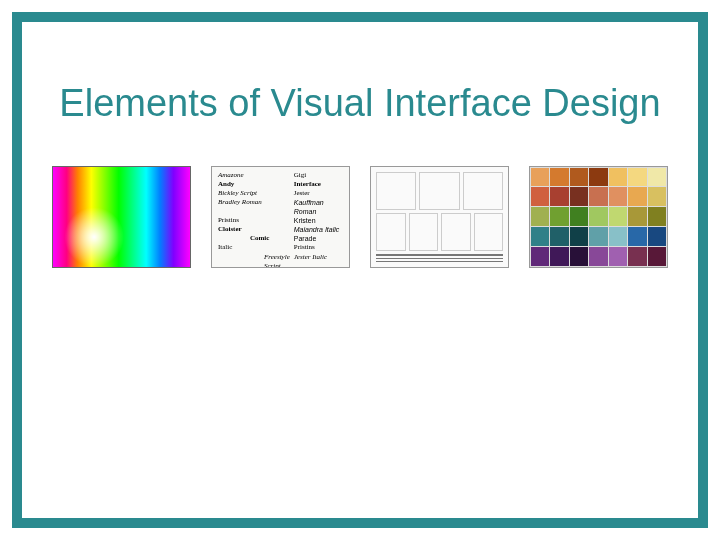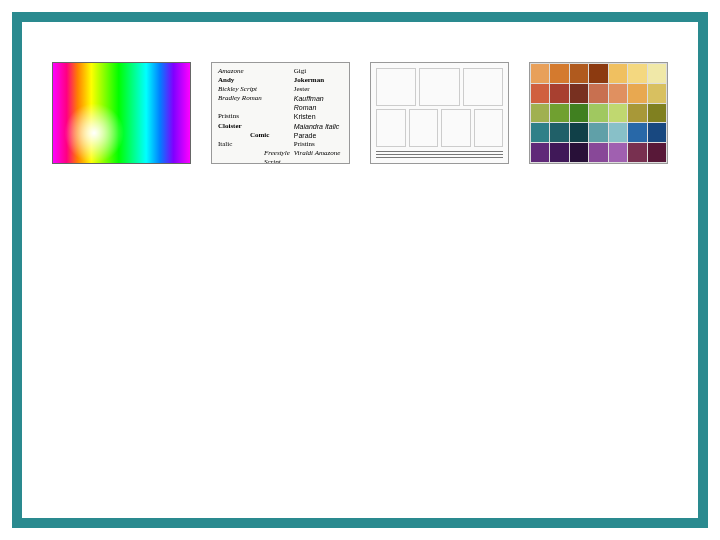--- a/index.html
+++ b/index.html
@@ -138,44 +138,45 @@
     }
     .tile {
       width: 100%;
       height: 100%;
     }
   </style>
 </head>
 <body>
 
 <div class="slide-frame">
+  <h1 class="title">Elements of Visual Interface Design</h1>
 
   <div class="thumbnails">
 
     <div class="thumb thumb-color"></div>
 
     <div class="thumb thumb-fonts">
       <span>Amazone</span>
       <span>Gigi</span>
       <span>Andy</span>
-      <span>Jokerman</span>
+      <span>Interface</span>
       <span>Bickley Script</span>
       <span>Jester</span>
       <span>Bradley Roman</span>
       <span>Kauffman Roman</span>
       <span>Pristins</span>
       <span>Kristen</span>
       <span>Cloister</span>
       <span>Maiandra Italic</span>
       <span>Comic</span>
       <span>Parade</span>
       <span>Italic</span>
       <span>Pristins</span>
       <span>Freestyle Script</span>
-      <span>Viraldi Amazone</span>
+      <span>Jester Italic</span>
     </div>
 
     <div class="thumb thumb-doc">
       <div class="doc-row">
         <div class="doc-col"></div>
         <div class="doc-col"></div>
         <div class="doc-col"></div>
       </div>
       <div class="doc-row doc-row2">
         <div class="doc-col"></div>

